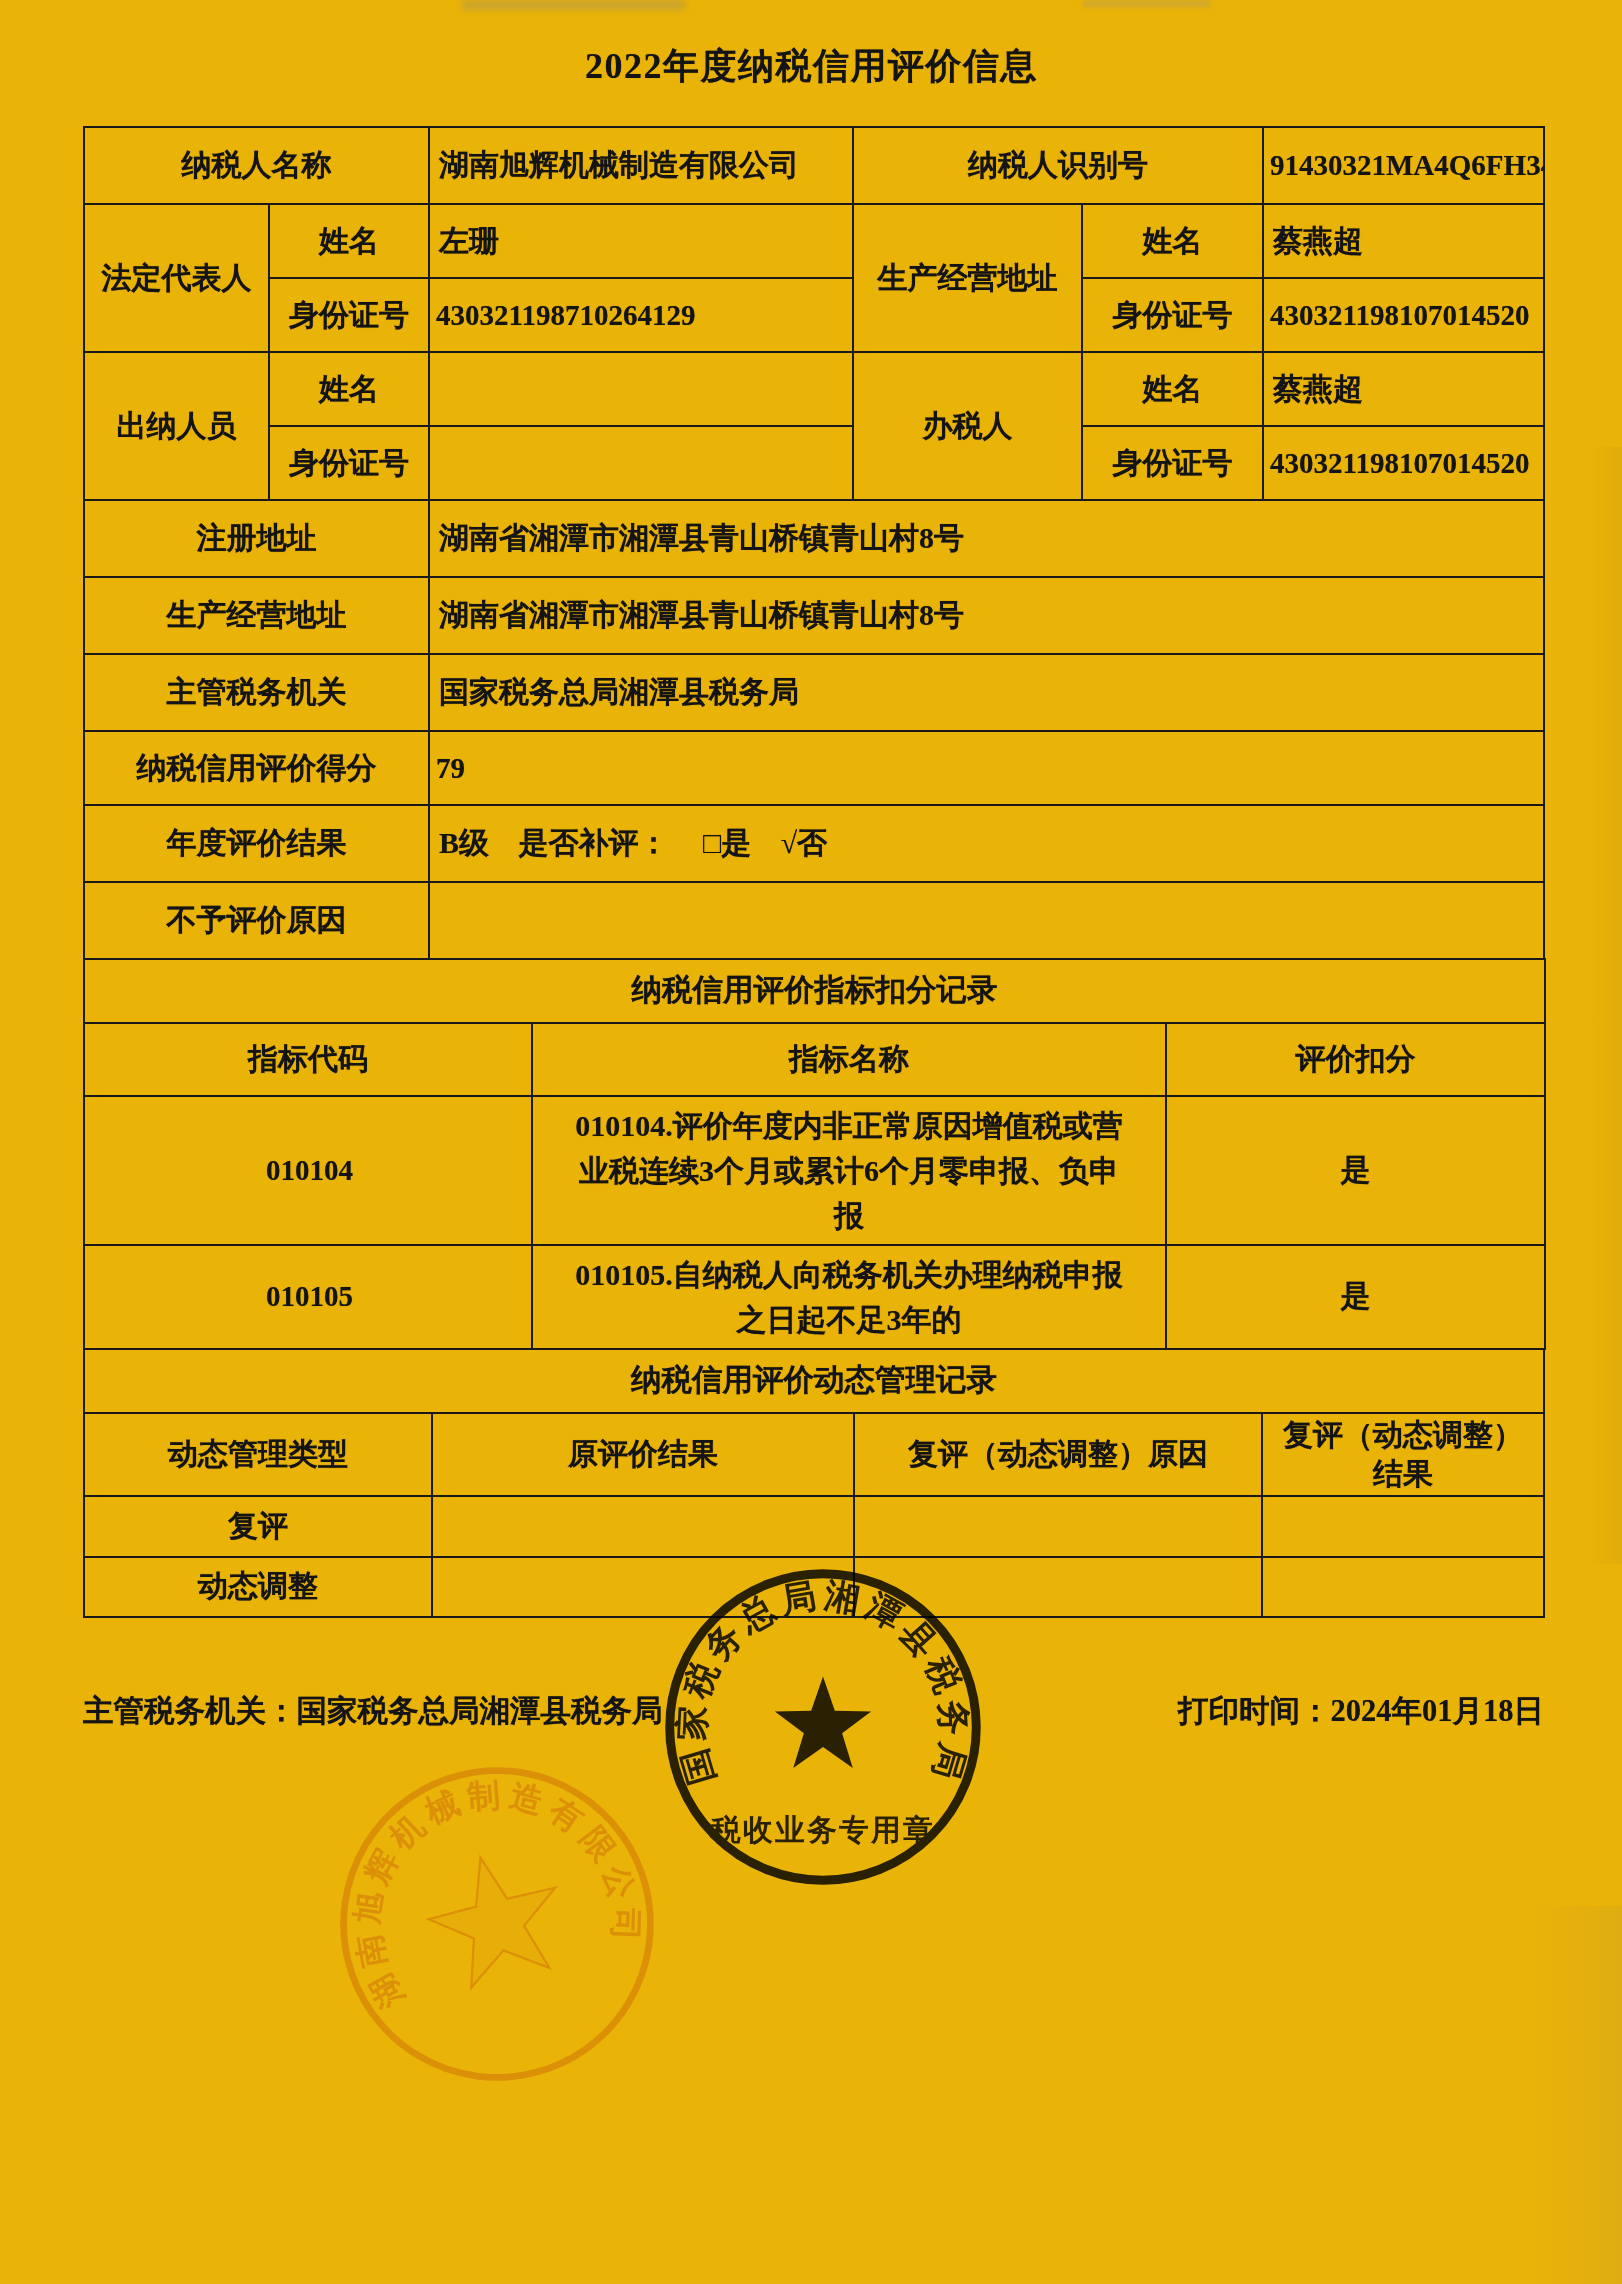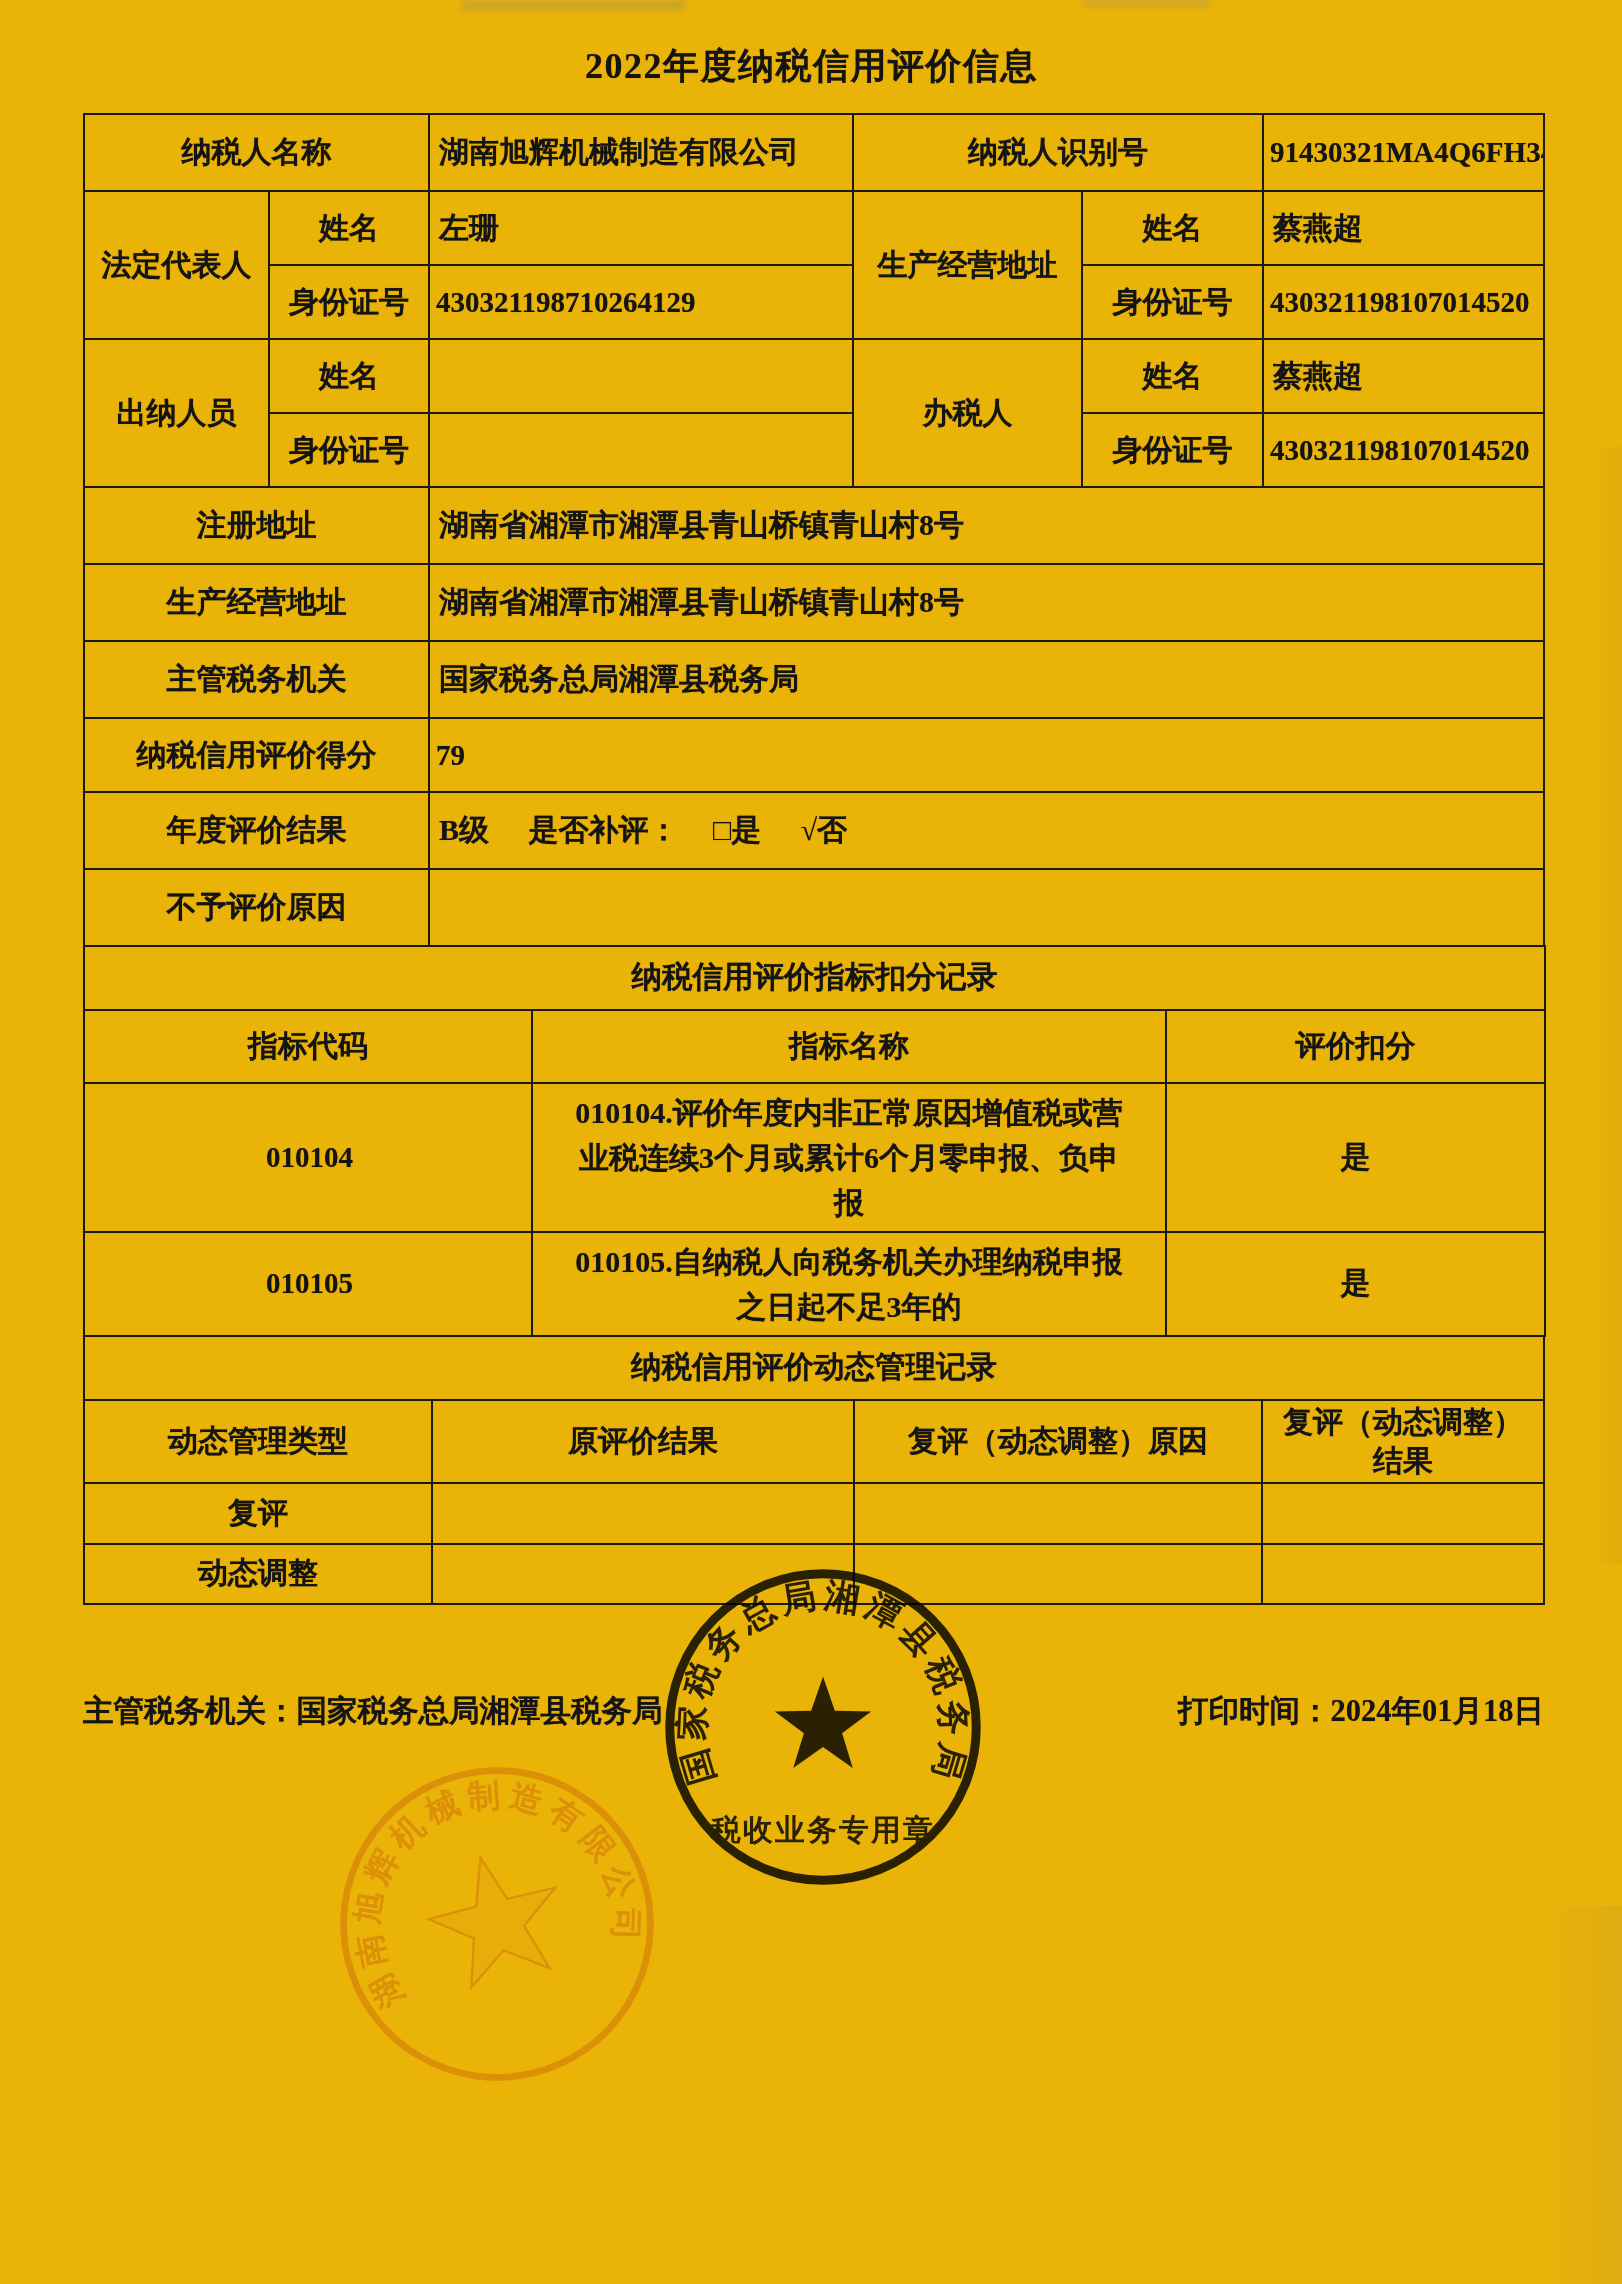--- a/index.html
+++ b/index.html
@@ -6,34 +6,34 @@
   .page{
     position:relative;width:1623px;height:2284px;margin:0 auto;
     background:#eab308;overflow:hidden;
     font-family:"Liberation Serif","DejaVu Serif",serif;color:#141414;
   }
   .ink{text-shadow:0 0 0.7px rgba(25,25,25,.55);}
   .title{
     position:absolute;top:42px;left:0;width:100%;text-align:center;
     font-size:36px;font-weight:bold;letter-spacing:1.5px;
   }
-  .tables{position:absolute;left:83px;top:113px;width:1461px;}
+  .tables{position:absolute;left:83px;top:126px;width:1461px;}
   table{border-collapse:collapse;table-layout:fixed;width:1461px;}
   .t2,.t3{margin-top:-2.2px;}
   td{
     border:2.2px solid #1a1a1a;font-size:30px;font-weight:bold;
     overflow:hidden;vertical-align:middle;padding:1.5px 3px;
   }
   .lab{text-align:center;}
   .val{text-align:left;padding-left:9px;}
   .num{font-size:29px;letter-spacing:0;padding-left:6px;}
   .sec{text-align:center;font-size:30.5px;margin-left:21px;}
   .name-cell{text-align:center;line-height:1.5;padding:6px 33px;}
   .gap36{margin-left:27px;}
-  .gap30{margin-left:32px;}
+  .gap30{margin-left:22px;}
   
   .h103{height:77px}.h100{height:74px}.h86{height:64px}.h98{height:73px}
   .h170{height:127px}.h112{height:83px}.h116{height:86px}.h104{height:77px}
   .h82{height:61px}.h80{height:60px}
   .footer{
     position:absolute;left:83px;top:1691px;width:1461px;
     display:flex;justify-content:space-between;
     font-size:30.5px;font-weight:bold;
   }
   .seal{position:absolute;mix-blend-mode:multiply;}

